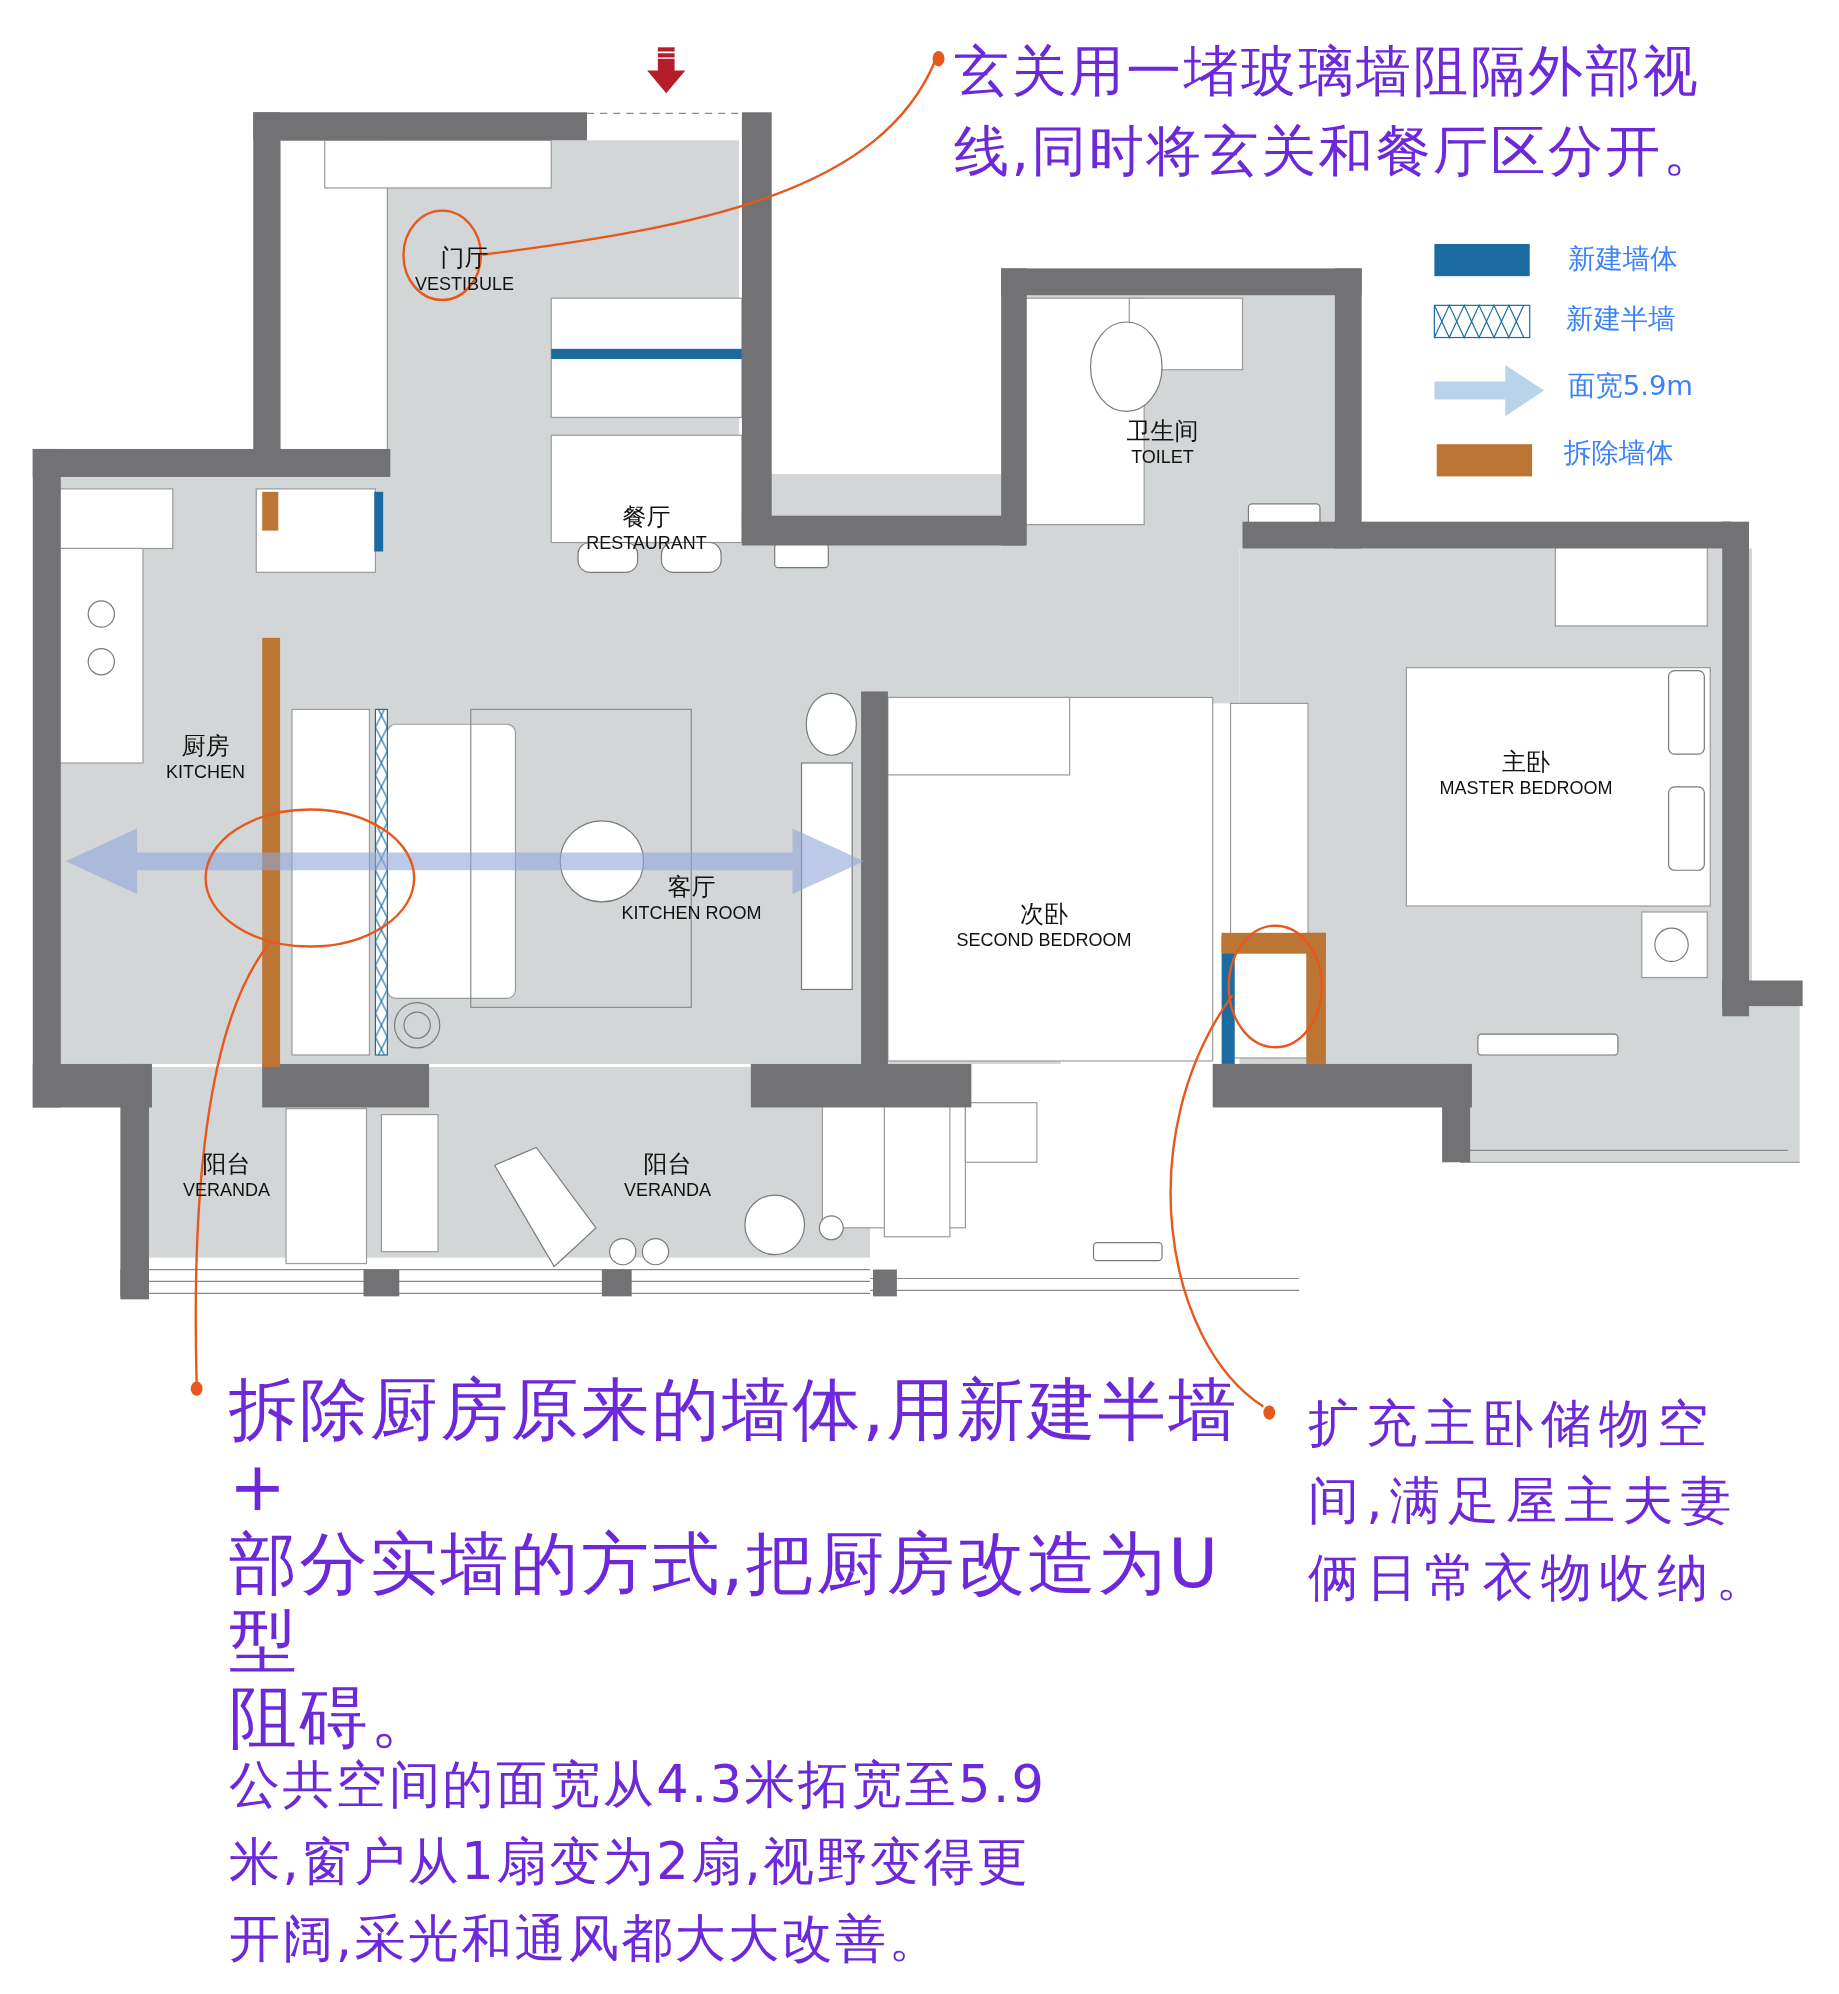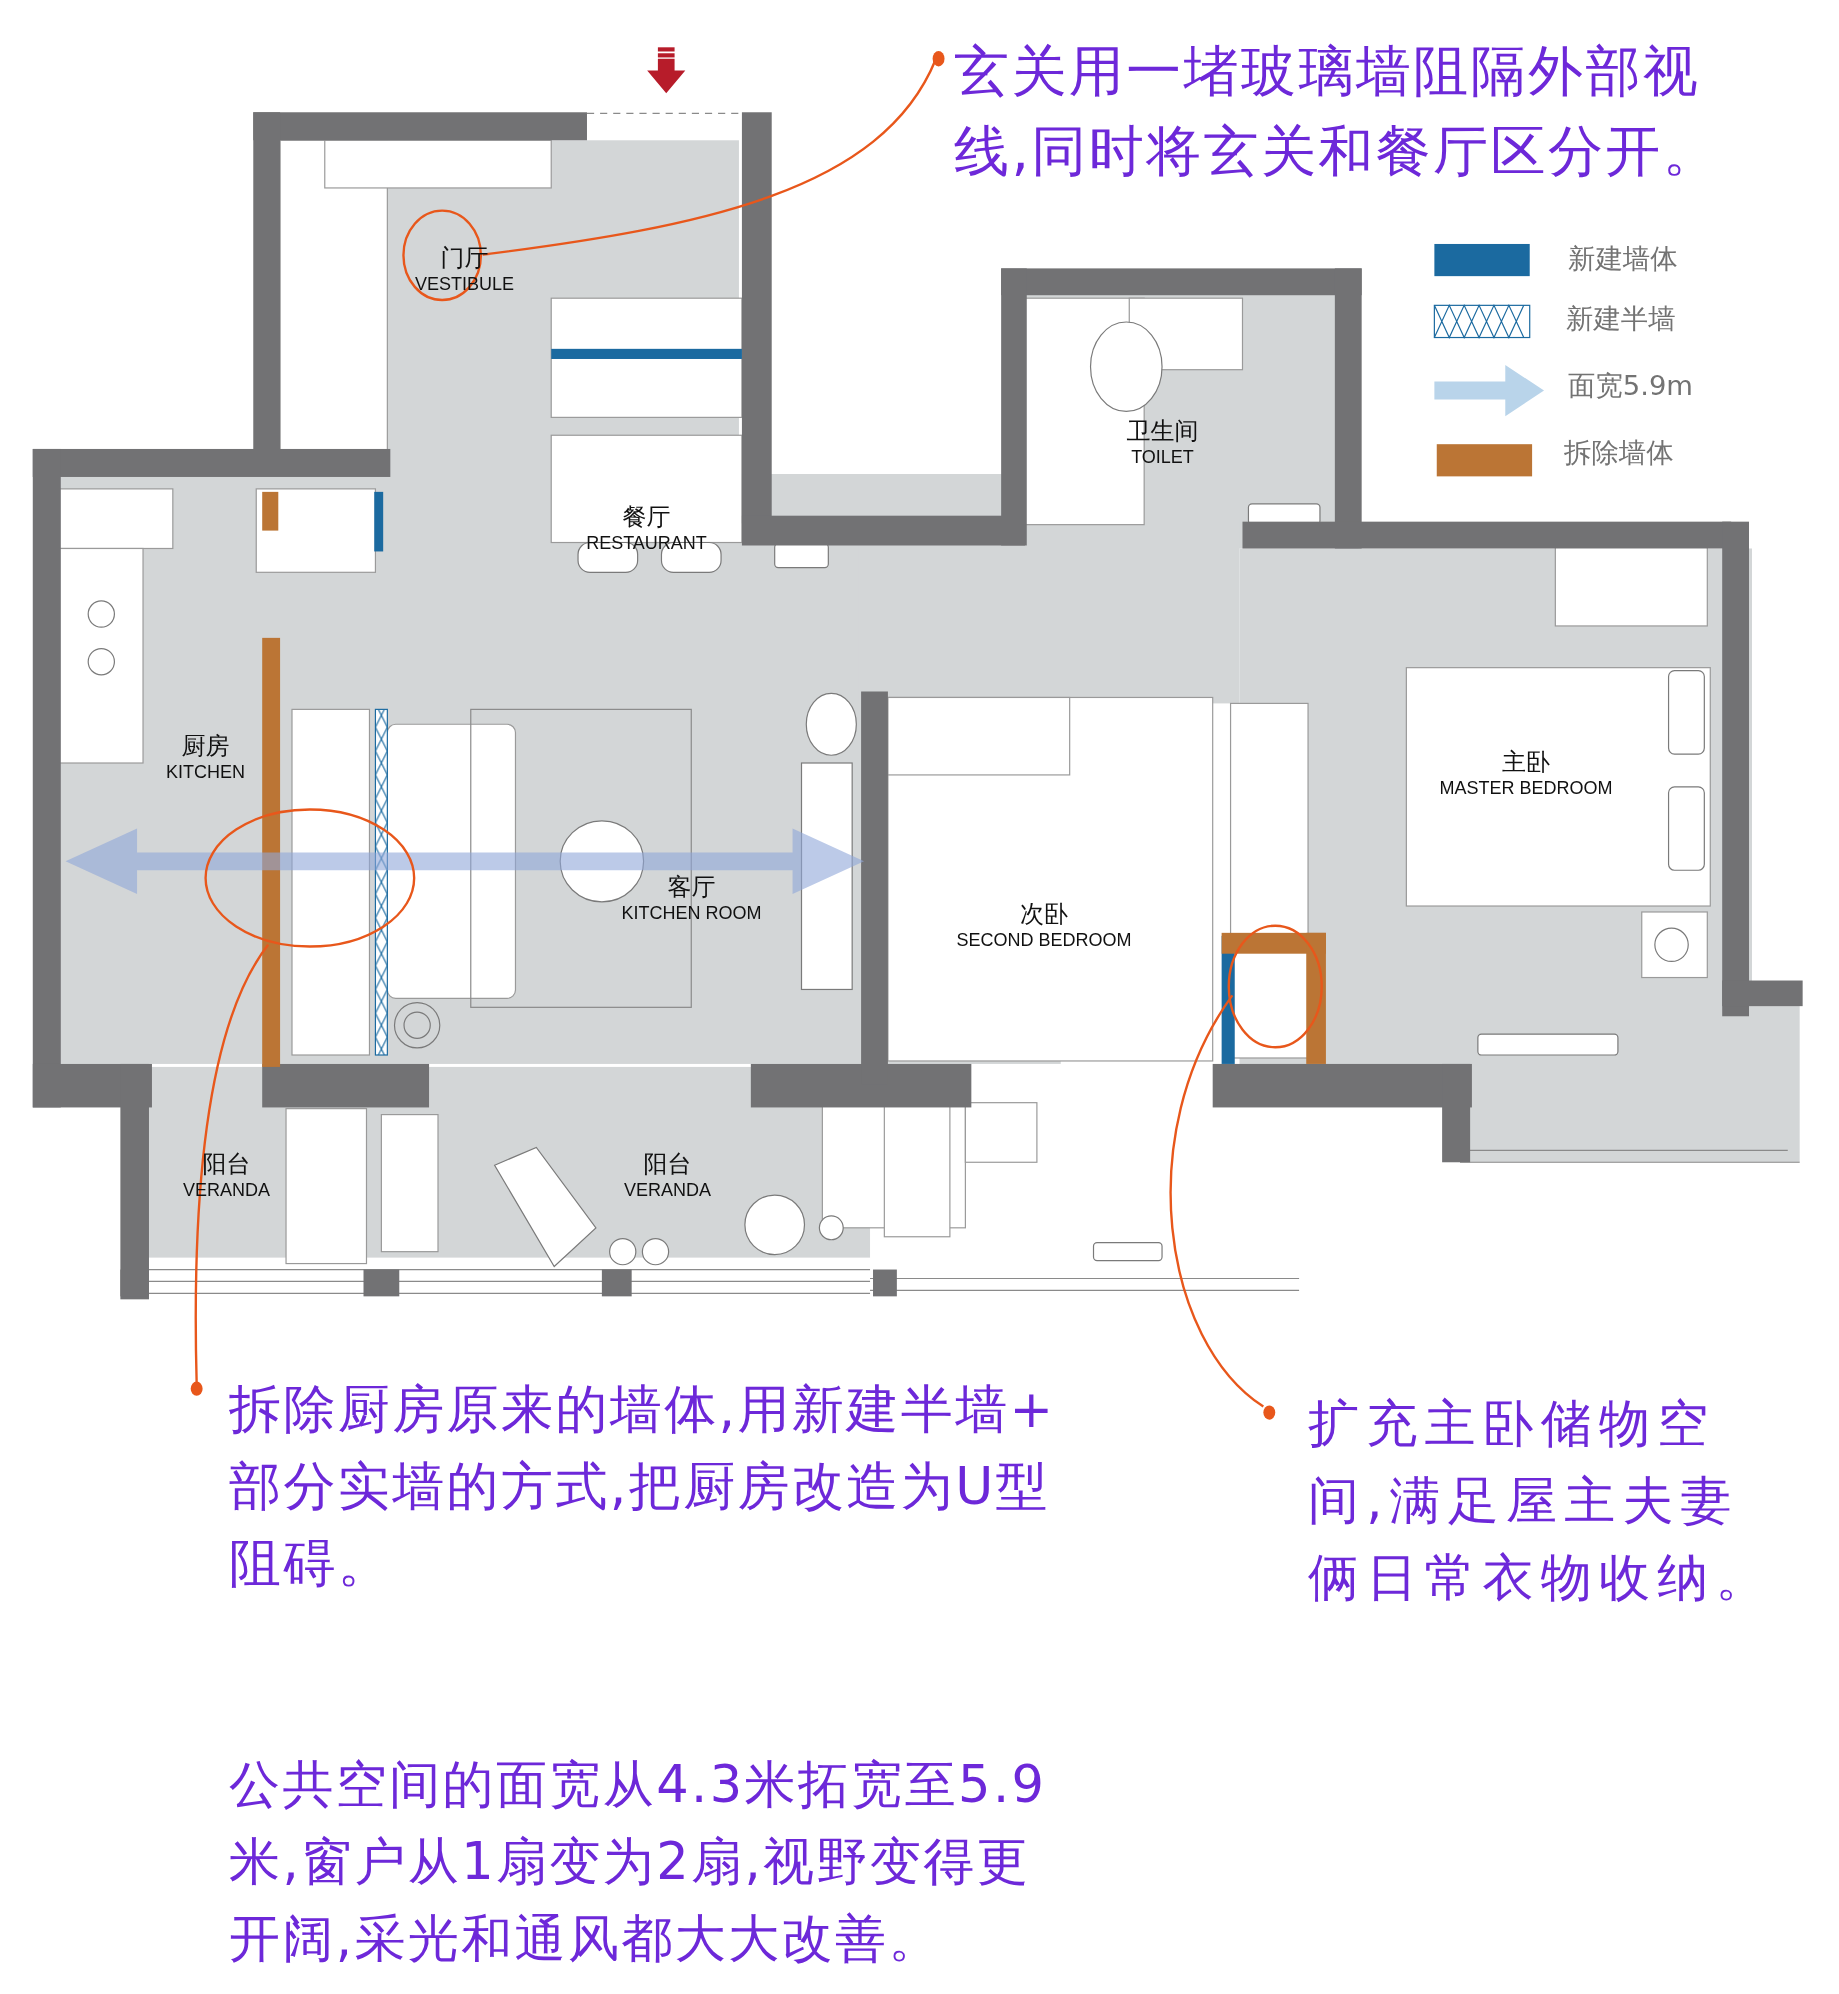--- a/index.html
+++ b/index.html
@@ -2,21 +2,21 @@
 <html style="font-size:9.5px"><head>
 <meta charset="utf-8">
 <style>
   html, body { margin: 0; padding: 0; background: #ffffff; }
   body { width: 1839px; height: 1995px; position: relative; overflow: hidden;
          font-family: "DejaVu Sans", "Liberation Sans", sans-serif; }
   #plan { position: absolute; left: 0; top: 0; width: 1839px; height: 1995px; }
   .annot { position: absolute; color: #6d28d9; font-family: "DejaVu Sans", sans-serif;
            font-size: 55px; line-height: 82px; letter-spacing: 2.4px; }
   .annot p { margin: 0; }
-  .legend-label { position: absolute; color: #737373; font-size: 27.4px; font-family: "DejaVu Sans", sans-serif; }
+  .legend-label { position: absolute; color: #3b82f6; font-size: 27.4px; font-family: "DejaVu Sans", sans-serif; }
   .room-label { position: absolute; text-align: center; color: #111; font-family: "Liberation Sans", sans-serif; }
   .room-label .zh { font-size: 24px; line-height: 27.4px; display: block; }
   .room-label .en { font-size: 18px; line-height: 26px; display: block; letter-spacing: 0px; }
 </style>
 </head>
 <body>
 
 <svg id="plan" viewBox="0 0 3086 3347" xmlns="http://www.w3.org/2000/svg">
   <defs>
     <pattern id="xhatch" width="40" height="60" patternUnits="userSpaceOnUse">
@@ -224,21 +224,21 @@
 <div class="room-label" style="left:602px; top:1150px; width:131px;">
   <span class="zh">阳台</span>
   <span class="en">VERANDA</span>
 </div>
 
 <div class="annot" style="left:954px; top:31px; width:882px; line-height:80px; font-size:55px;">
   <p>玄关用一堵玻璃墙阻隔外部视</p>
   <p>线,同时将玄关和餐厅区分开。</p>
 </div>
 
-<div class="annot" style="left:229px; top:1371px; width:1013px; font-size:52px; line-height:77px;">
+<div class="annot" style="left:229px; top:1371px; width:1013px; font-size:68px; line-height:77px;">
   <p>拆除厨房原来的墙体,用新建半墙+</p>
   <p>部分实墙的方式,把厨房改造为U型</p>
   <p>阻碍。</p>
 </div>
 
 <div class="annot" style="left:229px; top:1746px; width:1013px; font-size:51px; line-height:77px;">
   <p>公共空间的面宽从4.3米拓宽至5.9</p>
   <p>米,窗户从1扇变为2扇,视野变得更</p>
   <p>开阔,采光和通风都大大改善。</p>
 </div>

